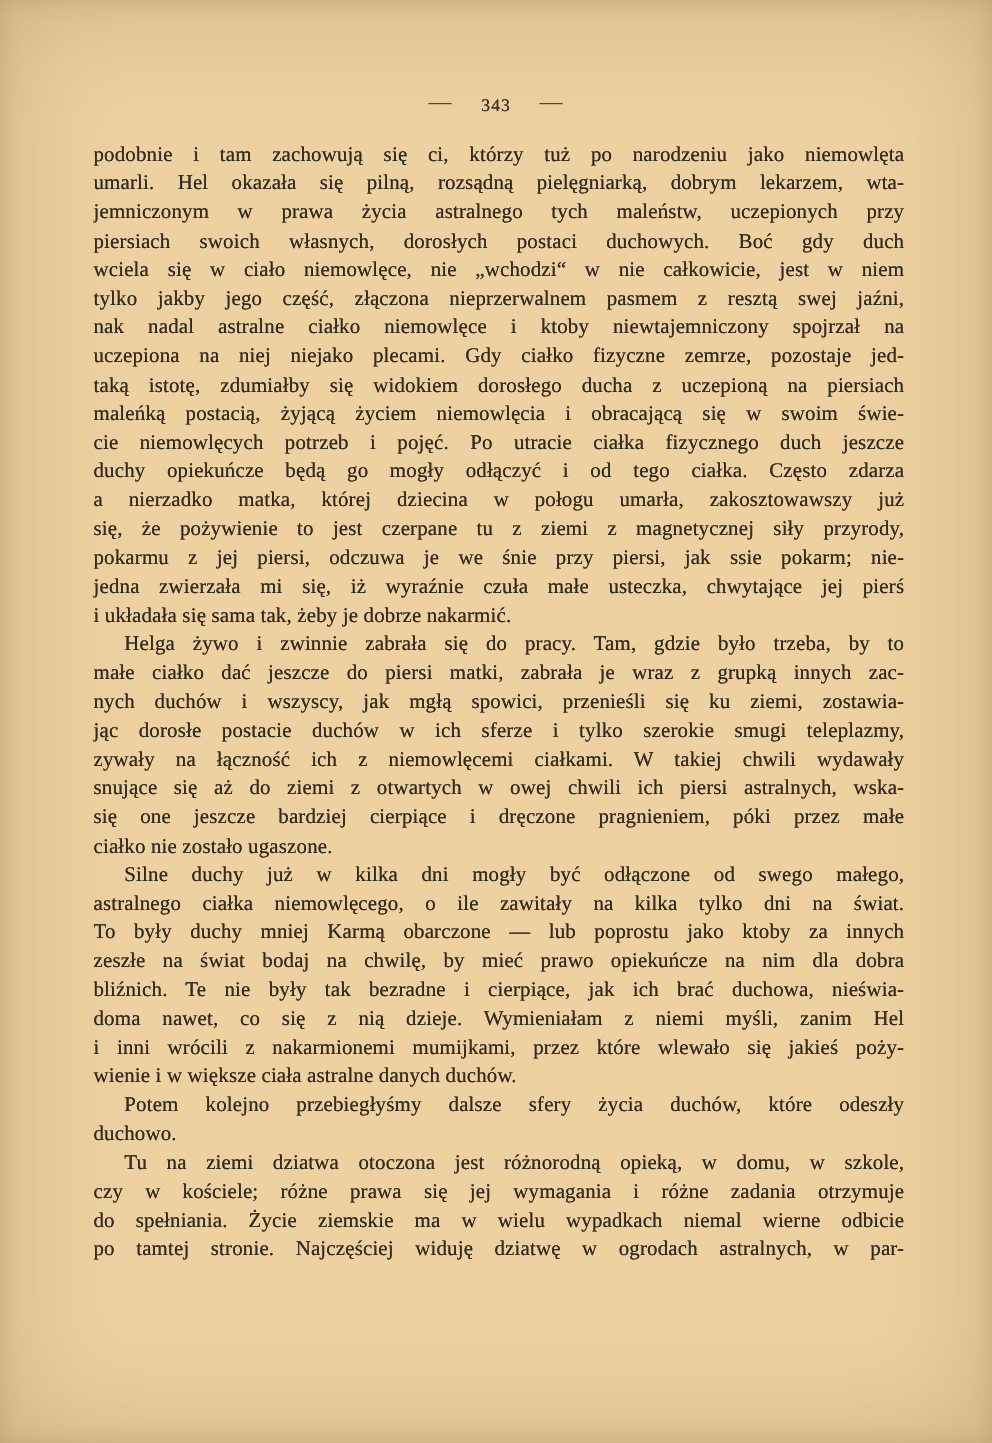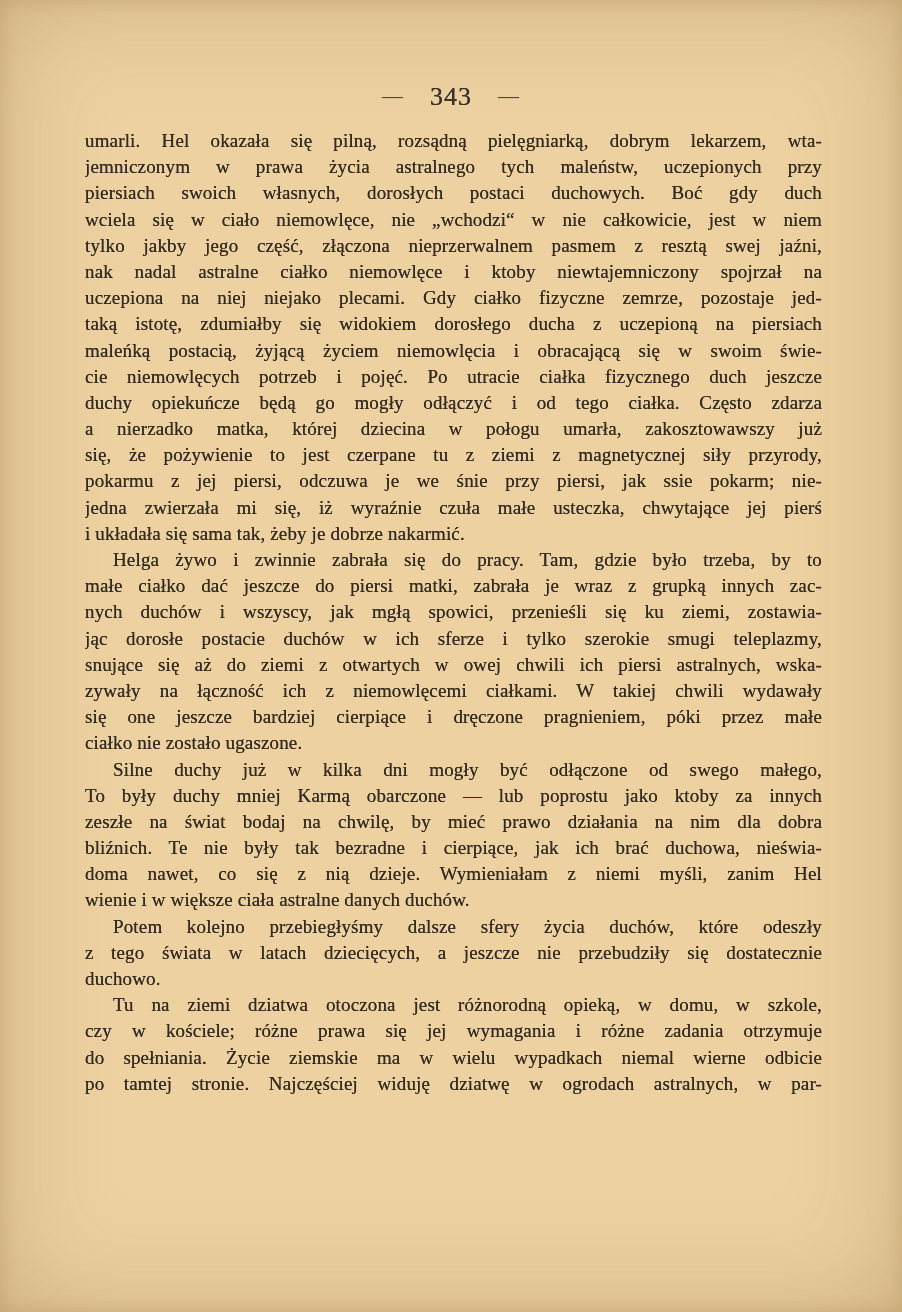--- a/index.html
+++ b/index.html
@@ -35,21 +35,21 @@
     color: #3a322a;
   }
   .header .dash {
     display: inline-block;
     margin: 0 26px;
     position: relative;
     top: -2px;
     color: #4a4136;
   }
   .header .num {
-    font-size: 26px;
+    font-size: 16px;
     text-shadow: 0 0 0.5px #3a322a;
   }
   .text-block {
     position: absolute;
     left: 85px;
     top: 128px;
     width: 737px;
   }
   .paragraph {
     margin: 0;
@@ -76,20 +76,21 @@
 </style>
 </head>
 <body>
 
 <div class="page">
   <div class="header">
     <span class="dash">—</span><span class="num">343</span><span class="dash">—</span>
   </div>
   <div class="text-block" id="text-block">
       <div class="paragraph">
+        <div class="line">podobnie i tam zachowują się ci, którzy tuż po narodzeniu jako niemowlęta</div>
         <div class="line">umarli. Hel okazała się pilną, rozsądną pielęgniarką, dobrym lekarzem, wta-</div>
         <div class="line">jemniczonym w prawa życia astralnego tych maleństw, uczepionych przy</div>
         <div class="line">piersiach swoich własnych, dorosłych postaci duchowych. Boć gdy duch</div>
         <div class="line">wciela się w ciało niemowlęce, nie „wchodzi“ w nie całkowicie, jest w niem</div>
         <div class="line">tylko jakby jego część, złączona nieprzerwalnem pasmem z resztą swej jaźni,</div>
         <div class="line">nak nadal astralne ciałko niemowlęce i ktoby niewtajemniczony spojrzał na</div>
         <div class="line">uczepiona na niej niejako plecami. Gdy ciałko fizyczne zemrze, pozostaje jed-</div>
         <div class="line">taką istotę, zdumiałby się widokiem dorosłego ducha z uczepioną na piersiach</div>
         <div class="line">maleńką postacią, żyjącą życiem niemowlęcia i obracającą się w swoim świe-</div>
         <div class="line">cie niemowlęcych potrzeb i pojęć. Po utracie ciałka fizycznego duch jeszcze</div>
@@ -98,36 +99,37 @@
         <div class="line">się, że pożywienie to jest czerpane tu z ziemi z magnetycznej siły przyrody,</div>
         <div class="line">pokarmu z jej piersi, odczuwa je we śnie przy piersi, jak ssie pokarm; nie-</div>
         <div class="line">jedna zwierzała mi się, iż wyraźnie czuła małe usteczka, chwytające jej pierś</div>
         <div class="line last-left">i układała się sama tak, żeby je dobrze nakarmić.</div>
       </div>
       <div class="paragraph indent">
         <div class="line">Helga żywo i zwinnie zabrała się do pracy. Tam, gdzie było trzeba, by to</div>
         <div class="line">małe ciałko dać jeszcze do piersi matki, zabrała je wraz z grupką innych zac-</div>
         <div class="line">nych duchów i wszyscy, jak mgłą spowici, przenieśli się ku ziemi, zostawia-</div>
         <div class="line">jąc dorosłe postacie duchów w ich sferze i tylko szerokie smugi teleplazmy,</div>
+        <div class="line">zywały na łączność ich z niemowlęcemi ciałkami. W takiej chwili wydawały</div>
         <div class="line">snujące się aż do ziemi z otwartych w owej chwili ich piersi astralnych, wska-</div>
-        <div class="line">zywały na łączność ich z niemowlęcemi ciałkami. W takiej chwili wydawały</div>
         <div class="line">się one jeszcze bardziej cierpiące i dręczone pragnieniem, póki przez małe</div>
         <div class="line last-left">ciałko nie zostało ugaszone.</div>
       </div>
       <div class="paragraph indent">
         <div class="line">Silne duchy już w kilka dni mogły być odłączone od swego małego,</div>
+        <div class="line">astralnego ciałka niemowlęcego, o ile zawitały na kilka tylko dni na świat.</div>
         <div class="line">To były duchy mniej Karmą obarczone — lub poprostu jako ktoby za innych</div>
-        <div class="line">zeszłe na świat bodaj na chwilę, by mieć prawo działania na nim dla dobra</div>
+        <div class="line">zeszłe na świat bodaj na chwilę, by mieć prawo opiekuńcze na nim dla dobra</div>
         <div class="line">bliźnich. Te nie były tak bezradne i cierpiące, jak ich brać duchowa, nieświa-</div>
         <div class="line">doma nawet, co się z nią dzieje. Wymieniałam z niemi myśli, zanim Hel</div>
+        <div class="line">i inni wrócili z nakarmionemi mumijkami, przez które wlewało się jakieś poży-</div>
         <div class="line last-left">wienie i w większe ciała astralne danych duchów.</div>
       </div>
       <div class="paragraph indent">
         <div class="line">Potem kolejno przebiegłyśmy dalsze sfery życia duchów, które odeszły</div>
-        <div class="line">z tego świata w latach dziecięcych, a jeszcze nie przebudziły się dostatecznie</div>
         <div class="line last-left">duchowo.</div>
       </div>
       <div class="paragraph indent">
         <div class="line">Tu na ziemi dziatwa otoczona jest różnorodną opieką, w domu, w szkole,</div>
         <div class="line">czy w kościele; różne prawa się jej wymagania i różne zadania otrzymuje</div>
         <div class="line">do spełniania. Życie ziemskie ma w wielu wypadkach niemal wierne odbicie</div>
         <div class="line">po tamtej stronie. Najczęściej widuję dziatwę w ogrodach astralnych, w par-</div>
       </div>
     </div>
 </div>

